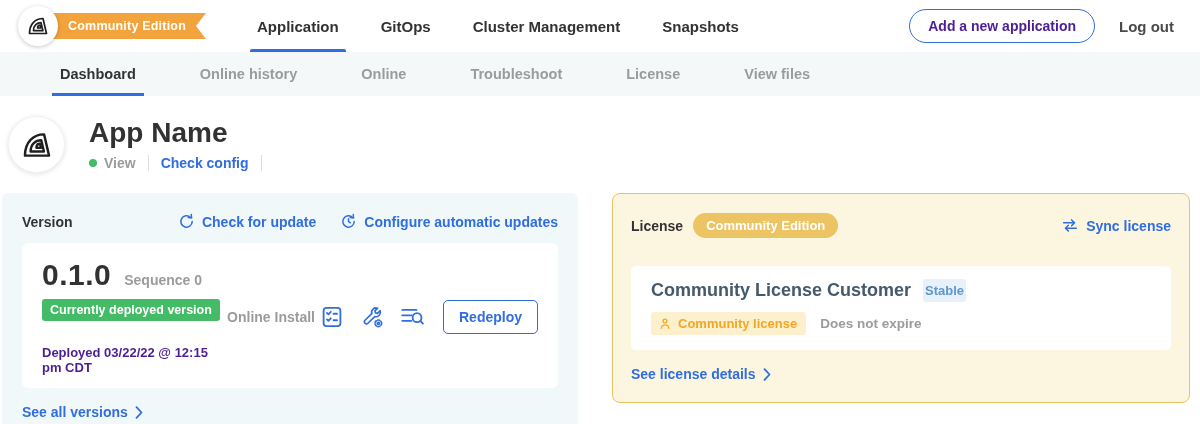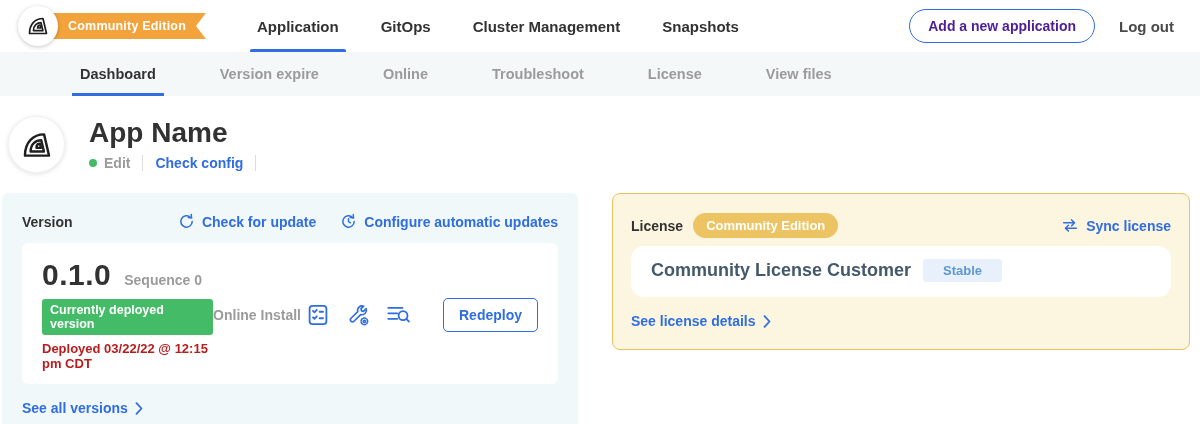--- a/index.html
+++ b/index.html
@@ -32,21 +32,21 @@
   .nav-item.active::after { content:""; position:absolute; left:-4px; right:-4px; bottom:0; height:3px; background:#2f6de0; border-radius:2px 2px 0 0; }
   .nav-right { margin-left:auto; display:flex; align-items:center; gap:24px; }
   .pill-btn {
     border:1.5px solid #2f6de0; color:#4c1d95; background:#fff;
     border-radius:18px; padding:8px 18px; font-size:14px; font-weight:bold;
     font-family:inherit; cursor:pointer; white-space:nowrap;
   }
   .logout { font-size:15px; font-weight:600; color:#4a4a4a; cursor:pointer; }
 
   
-  .subnav { height:44px; background:#f4f8f9; display:flex; align-items:stretch; padding-left:80px; gap:64px; }
+  .subnav { height:44px; background:#f4f8f9; display:flex; align-items:stretch; padding-left:60px; gap:64px; }
   .subnav-item { display:flex; align-items:center; position:relative; font-size:14.5px; font-weight:600; color:#9b9b9b; cursor:pointer; }
   .subnav-item.active { color:#323232; }
   .subnav-item.active::after { content:""; position:absolute; left:-8px; right:-8px; bottom:0; height:3px; background:#2f6de0; }
 
   
   .app-header { display:flex; align-items:center; gap:24px; padding:20px 0 0 8px; }
   .app-icon {
     width:57px; height:57px; border-radius:50%; background:#fff;
     box-shadow:0 1px 5px rgba(0,0,0,.12); border:1px solid #f3f3f3;
     display:flex; align-items:center; justify-content:center; flex-shrink:0;
@@ -64,38 +64,38 @@
   .card-title { font-size:14px; font-weight:bold; color:#323232; }
   .header-links { display:flex; align-items:center; gap:24px; }
 
   .version-card { width:576px; background:#f1f8f9; border-radius:6px; padding:20px; }
   .version-inner { background:#fff; border-radius:6px; margin-top:13px; padding:15px 20px 13px 20px; display:flex; align-items:center; }
   .v-left { flex:1; min-width:0; }
   .v-num-row { display:flex; align-items:baseline; gap:13px; }
   .v-num { font-size:30px; font-weight:bold; color:#323232; letter-spacing:.5px; }
   .v-seq { font-size:14px; color:#9b9b9b; font-weight:600; }
   .green-badge { display:inline-block; margin-top:7px; background:#44bb66; color:#fff; font-size:12.5px; font-weight:bold; padding:4px 8px; border-radius:3px; }
-  .deployed { margin-top:6px; color:#b91c1c; font-size:13px; font-weight:600; }
+  .deployed { margin-top:24px; color:#4c1d95; font-size:13px; font-weight:600; }
   .online-install { color:#9b9b9b; font-weight:bold; font-size:14px; margin-right:5px; white-space:nowrap; }
   .icon-row { display:flex; align-items:center; gap:16px; color:#2f6de0; }
   .icon-btn { display:flex; align-items:center; cursor:pointer; color:#2f6de0; }
   .redeploy-btn {
-    margin-left:32px; background:#fff; border:1.5px solid #2f6de0; color:#2f6de0;
+    margin-left:18px; background:#fff; border:1.5px solid #2f6de0; color:#2f6de0;
     font-size:14px; font-weight:bold; font-family:inherit; border-radius:5px;
     padding:8px 15px; cursor:pointer; white-space:nowrap;
   }
   .card-footer { margin-top:15px; }
 
   .license-card { width:578px; background:#fcf6e1; border:1px solid #e8c35f; border-radius:8px; padding:19px 18px; }
   .license-title-wrap { display:flex; align-items:center; gap:10px; }
   .gold-badge { background:#ecc464; color:#fff; font-size:13px; font-weight:bold; padding:5px 13px; border-radius:13px; }
-  .license-inner { background:#fff; border-radius:13px; margin-top:8px; padding:13px 20px 15px 20px; }
+  .license-inner { background:#fff; border-radius:5px; margin-top:28px; padding:13px 20px 15px 20px; }
   .cust-row { display:flex; align-items:center; gap:12px; }
   .cust-name { font-size:18px; font-weight:bold; color:#44596b; }
-  .stable-badge { background:#e8f1fb; color:#5d98d1; font-size:13px; font-weight:600; padding:4px 20px; border-radius:3px; }
+  .stable-badge { background:#e8f1fb; color:#5d98d1; font-size:13px; font-weight:600; padding:4px 2px; border-radius:3px; }
   .lic-row { display:flex; align-items:center; gap:14px; margin-top:10px; }
   .amber-badge { display:inline-flex; align-items:center; gap:6px; background:#fcf0cd; color:#f5a623; font-size:13px; font-weight:bold; padding:4px 9px 4px 7px; border-radius:3px; }
   .no-expire { color:#9b9b9b; font-size:13.5px; font-weight:600; }
 
   svg { display:block; }
   .lnk-icon { flex-shrink:0; }
 </style>
 </head>
 <body>
 
@@ -127,40 +127,40 @@
   </nav>
 
   <div class="nav-right">
     <button class="pill-btn">Add a new application</button>
     <span class="logout">Log out</span>
   </div>
 </header>
 
 <nav class="subnav">
   <div class="subnav-item active">Dashboard</div>
-  <div class="subnav-item">Version expire</div>
+  <div class="subnav-item">Online history</div>
   <div class="subnav-item">Online</div>
   <div class="subnav-item">Troubleshoot</div>
   <div class="subnav-item">License</div>
   <div class="subnav-item">View files</div>
 </nav>
 
 <section class="app-header">
   <div class="app-icon">
     <svg width="34" height="34" viewBox="0 0 24 24" fill="none" stroke="#1f1f1f" stroke-width="1.7" stroke-linejoin="round" stroke-linecap="round">
       <path d="M3.5 19.5 C3.5 10 9.5 4.5 17 4.5 L20.5 19.5 Z"></path>
       <path d="M7.5 16.6 C7.5 11.4 11 8.7 15 8.7 L16.9 16.6 Z"></path>
       <path d="M11.6 14 C11.6 11.9 12.7 11.1 14.1 11.1 L14.8 14 Z"></path>
     </svg>
   </div>
   <div>
     <h1 class="app-title">App Name</h1>
     <div class="status-row">
       <span class="status-dot"></span>
-      <span class="status-text">Edit</span>
+      <span class="status-text">View</span>
       <span class="vdiv"></span>
       <span class="link">Check config</span>
       <span class="vdiv"></span>
     </div>
   </div>
 </section>
 
 <main class="main">
 
   <section class="version-card">
@@ -253,20 +253,30 @@
         </svg>
         <span>Sync license</span>
       </span>
     </div>
 
     <div class="license-inner">
       <div class="cust-row">
         <span class="cust-name">Community License Customer</span>
         <span class="stable-badge">Stable</span>
       </div>
+      <div class="lic-row">
+        <span class="amber-badge">
+          <svg width="14" height="14" viewBox="0 0 20 20" fill="none" stroke="currentColor" stroke-width="1.8" stroke-linecap="round">
+            <circle cx="10" cy="5.6" r="2.7"></circle>
+            <path d="M4.6 16.4c0-3.3 2.4-5 5.4-5s5.4 1.7 5.4 5"></path>
+          </svg>
+          <span>Community license</span>
+        </span>
+        <span class="no-expire">Does not expire</span>
+      </div>
     </div>
 
     <div class="card-footer">
       <span class="link">
         <span>See license details</span>
         <svg class="lnk-icon" width="8" height="13" viewBox="0 0 8 13" fill="none" stroke="currentColor" stroke-width="1.8" stroke-linecap="round" stroke-linejoin="round">
           <path d="M1.5 1.2l5 5.3-5 5.3"></path>
         </svg>
       </span>
     </div>

